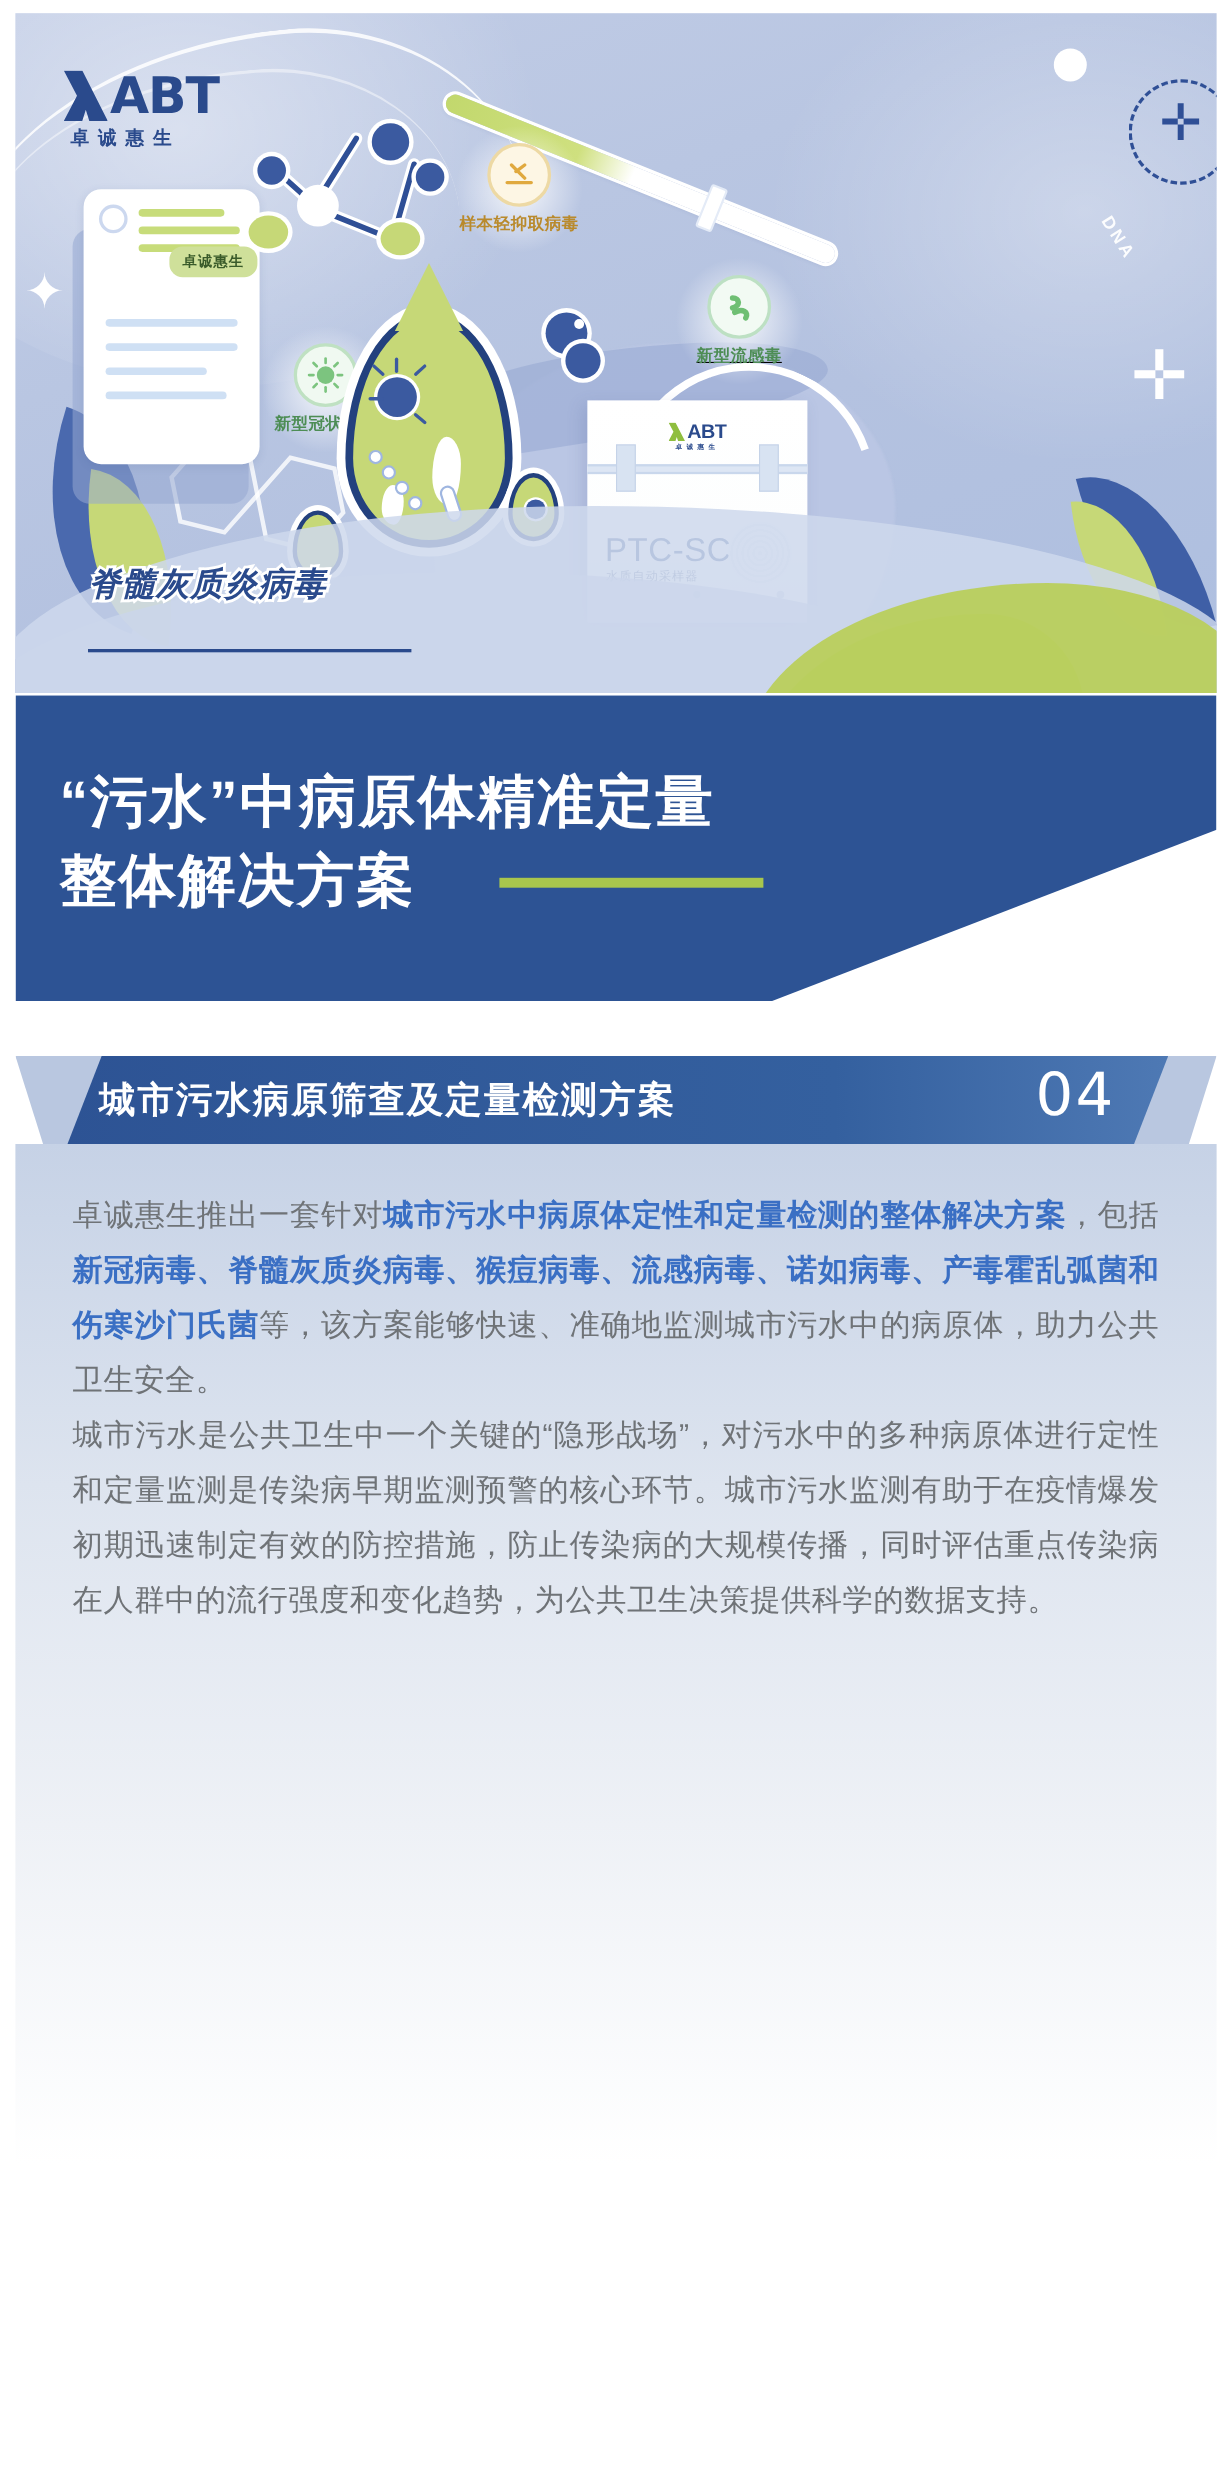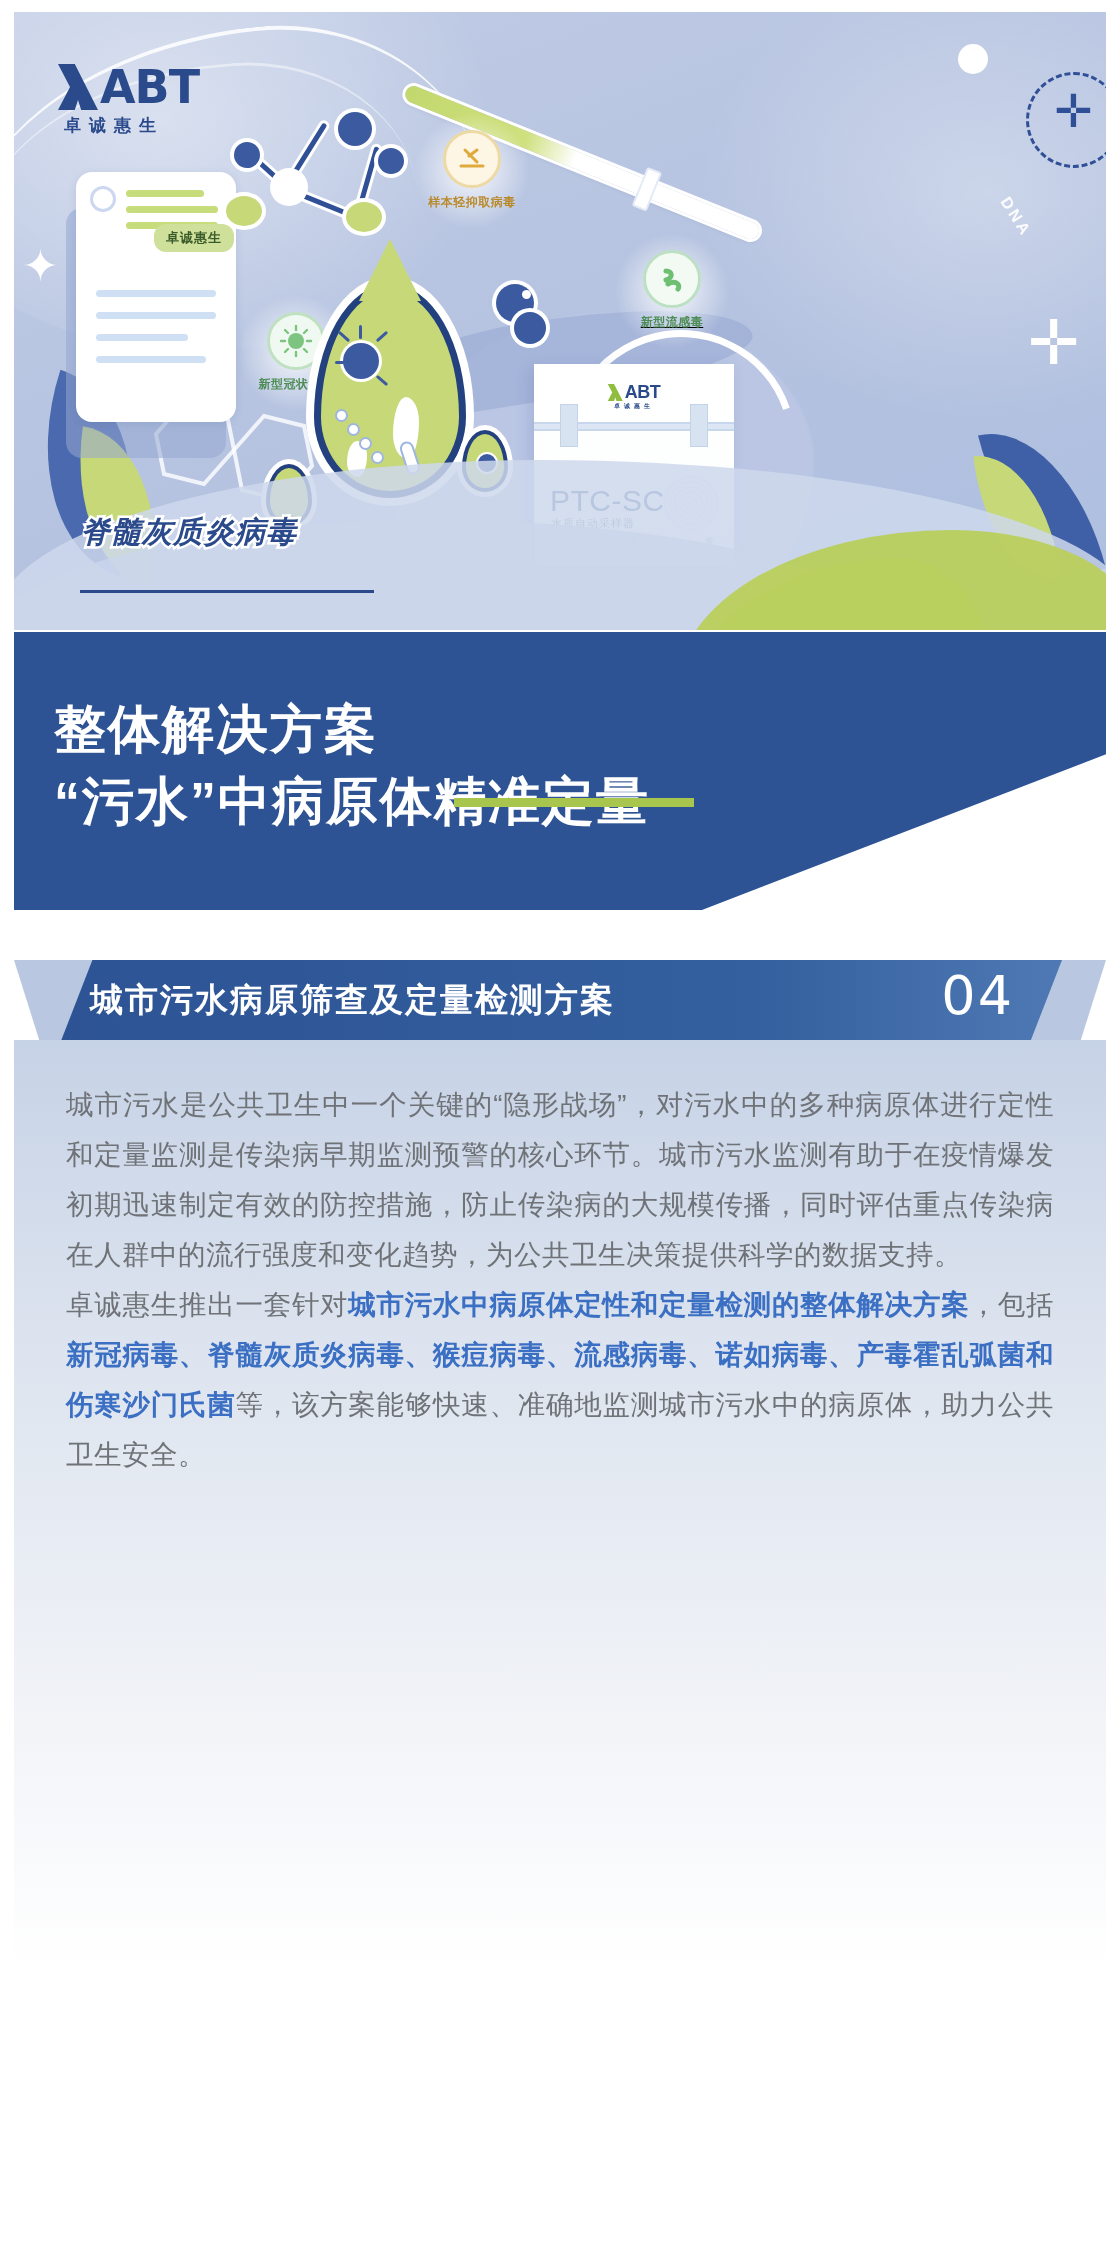--- a/index.html
+++ b/index.html
@@ -172,21 +172,21 @@
     background: radial-gradient(circle, rgba(255,255,255,.85), rgba(255,255,255,0) 68%);
     border-radius: 50%;
   }
   .vbadge .ring {
     position: relative; width: 58px; height: 58px;
     border-radius: 50%; margin: 0 auto;
     display: flex; align-items: center; justify-content: center;
   }
   .vbadge .cap {
     position: relative; margin-top: 6px;
-    font-size: 12px; font-weight: 700; letter-spacing: .5px;
+    font-size: 15px; font-weight: 700; letter-spacing: .5px;
     white-space: nowrap;
   }
 
   
   .swab {
     position: absolute; left: 378px; top: 138px;
     width: 380px; height: 26px;
     transform: rotate(22deg);
   }
   .swab .stick {
@@ -550,31 +550,31 @@
     <div class="hero-green-wave"></div>
 
     <div class="hero-title">
       <div class="line">脊髓灰质炎病毒</div>
     </div>
     <div class="hero-rule"></div>
   </div>
 
   <div class="banner">
     <div class="banner-inner">
+      <div class="banner-line">“污水”中病原体精准定量</div>
       <div class="banner-line">整体解决方案</div>
-      <div class="banner-line">“污水”中病原体精准定量</div>
     </div>
     <div class="banner-underline"></div>
   </div>
 
   <div class="sec-head">
     <div class="sec-head-bg-light"></div>
     <div class="sec-head-bg"></div>
     <div class="sec-head-title">城市污水病原筛查及定量检测方案</div>
     <div class="sec-head-num">04</div>
   </div>
 
   <div class="body-wrap">
+    <p class="para"><span>卓诚惠生推出一套针对</span><span class="hl">城市污水中病原体定性和定量检测的整体解决方案</span><span>，包括</span><span class="hl-b">新冠病毒、脊髓灰质炎病毒、猴痘病毒、流感病毒、诺如病毒、产毒霍乱弧菌和伤寒沙门氏菌</span><span>等，该方案能够快速、准确地监测城市污水中的病原体，助力公共卫生安全。</span></p>
     <p class="para">城市污水是公共卫生中一个关键的“隐形战场”，对污水中的多种病原体进行定性和定量监测是传染病早期监测预警的核心环节。城市污水监测有助于在疫情爆发初期迅速制定有效的防控措施，防止传染病的大规模传播，同时评估重点传染病在人群中的流行强度和变化趋势，为公共卫生决策提供科学的数据支持。</p>
-    <p class="para"><span>卓诚惠生推出一套针对</span><span class="hl">城市污水中病原体定性和定量检测的整体解决方案</span><span>，包括</span><span class="hl-b">新冠病毒、脊髓灰质炎病毒、猴痘病毒、流感病毒、诺如病毒、产毒霍乱弧菌和伤寒沙门氏菌</span><span>等，该方案能够快速、准确地监测城市污水中的病原体，助力公共卫生安全。</span></p>
   </div>
 
 </div>
 
 </body></html>

